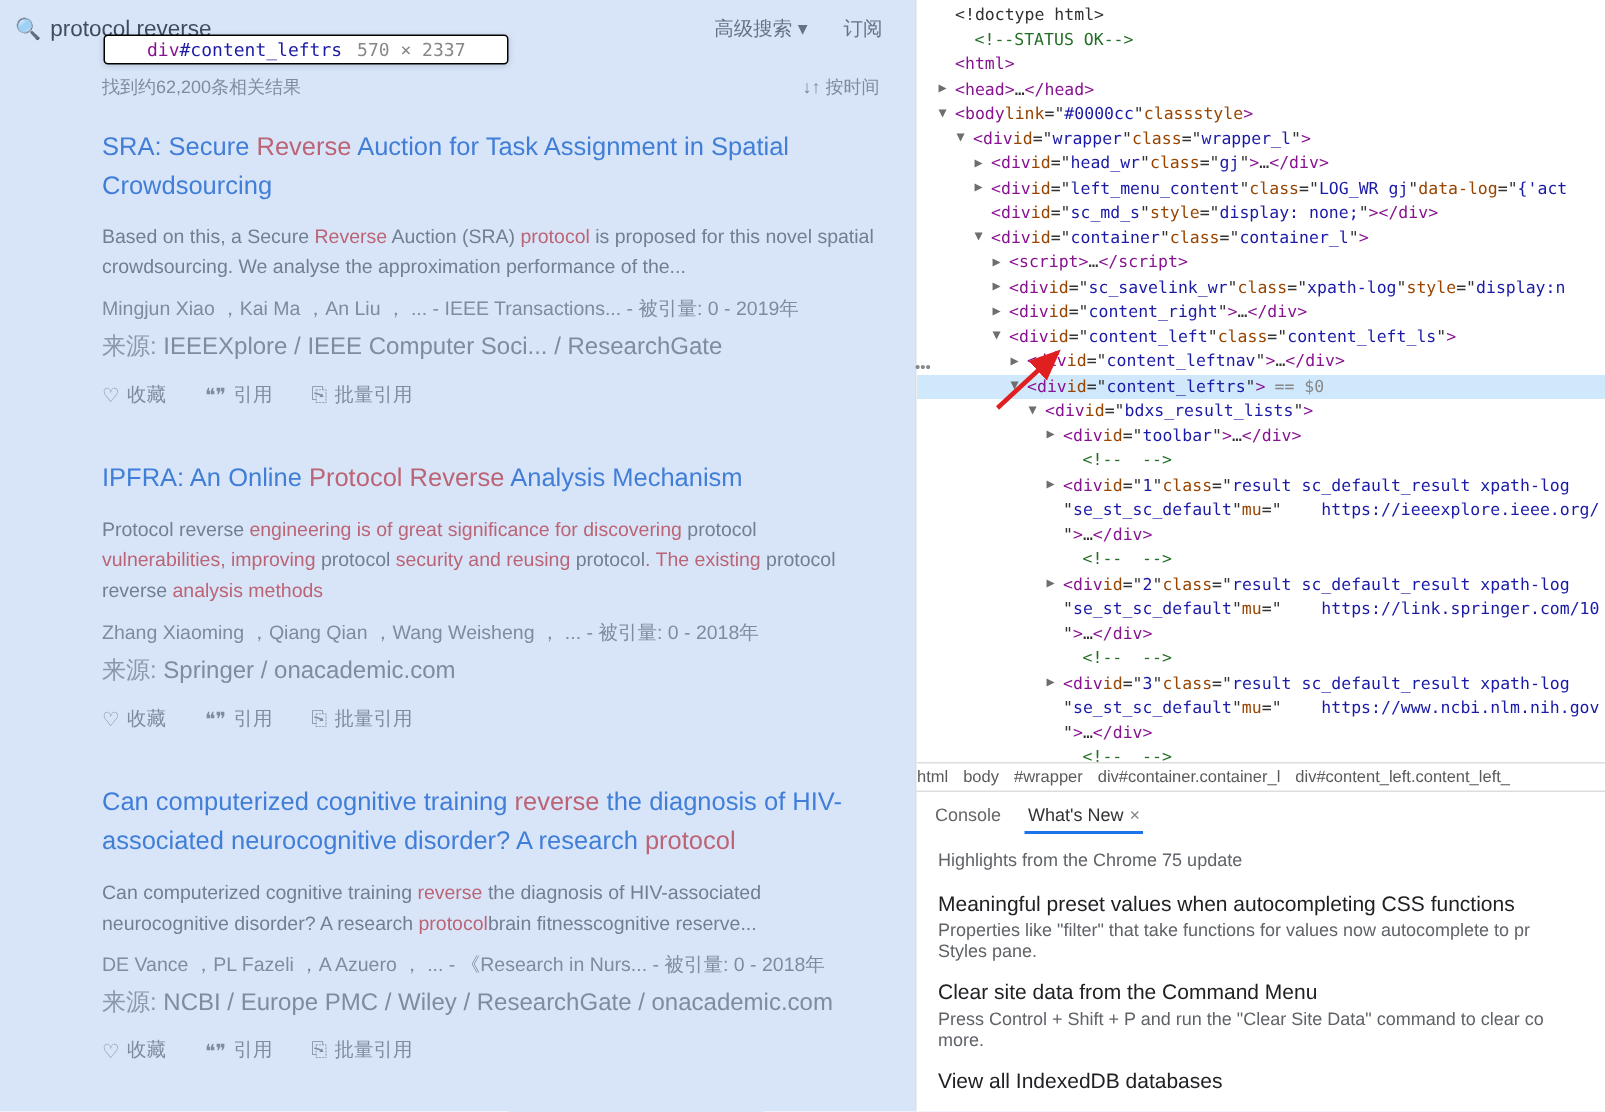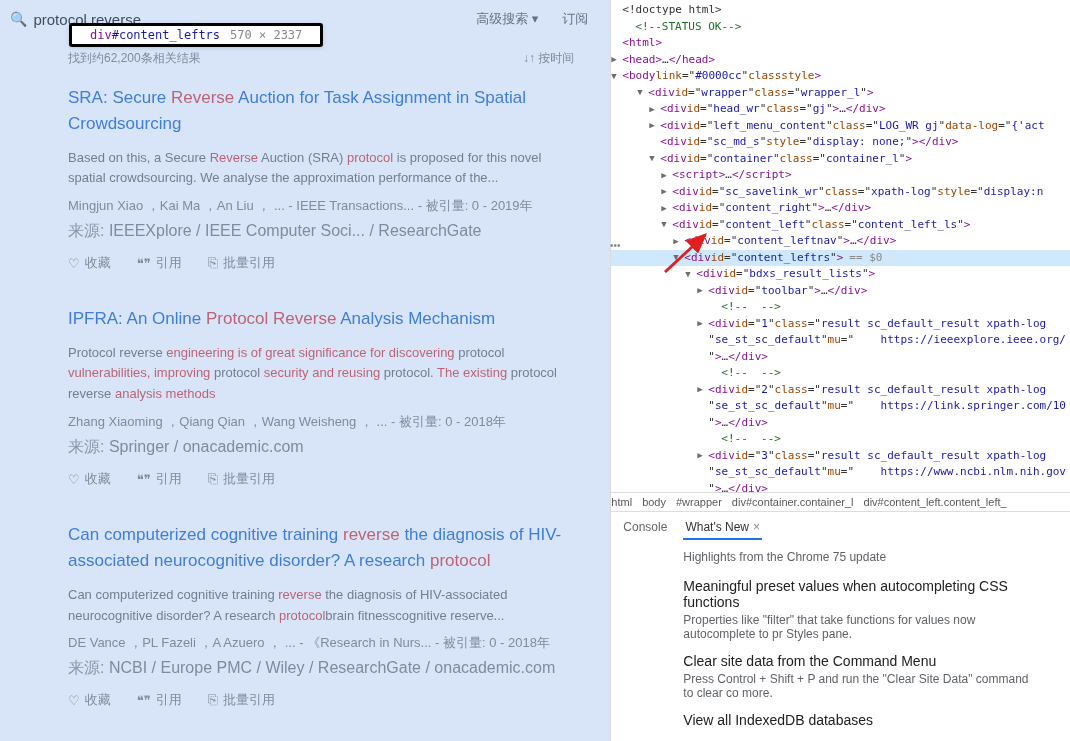--- a/index.html
+++ b/index.html
@@ -5,41 +5,41 @@
 * { margin: 0; padding: 0; box-sizing: border-box; }
 body { font-family: Arial, "Microsoft YaHei", sans-serif; font-size: 13px; color: #333; overflow: hidden; }
 .container { display: flex; width: 1070px; height: 741px; }
 .left-pane { width: 620px; height: 100%; position: relative; background: #fff; overflow: hidden; }
 .overlay { position: absolute; inset: 0; background: rgba(100,150,230,0.25); z-index: 50; pointer-events: none; }
 .search-bar { display: flex; align-items: center; padding: 0 10px; height: 38px; font-size: 14px; }
 .search-icon { margin-right: 6px; color: #888; }
 .search-input { flex: 1; border: none; outline: none; font-size: 15px; color: #333; background: transparent; }
 .adv-search { color: #666; font-size: 13px; padding: 0 12px; }
 .subscribe { color: #666; font-size: 13px; padding: 0 12px; }
-.tooltip { position: absolute; top: 23px; left: 69px; background: #fff; border: 3px solid #000000; border-radius: 3px; padding: 2px 18px; font-size: 12px; font-family: Consolas, monospace; box-shadow: 0 1px 4px rgba(0,0,0,0.15); z-index: 100; display: flex; align-items: center; gap: 10px; }
+.tooltip { position: absolute; top: 23px; left: 69px; background: #fff; border: 1px solid #000000; border-radius: 3px; padding: 2px 28px; font-size: 12px; font-family: Consolas, monospace; box-shadow: 0 1px 4px rgba(0,0,0,0.15); z-index: 100; display: flex; align-items: center; gap: 10px; }
 .tooltip .tag { color: #881391; }
 .tooltip .hash { color: #1a1aa6; }
 .tooltip .dim { color: #888; }
-.results-area { padding: 12px 36px 0 68px; }
+.results-area { padding: 12px 24px 0 68px; }
 .results-header { display: flex; justify-content: space-between; color: #888; font-size: 12px; margin-bottom: 18px; }
 .result { margin-bottom: 34px; }
 .result-title { color: #3476d2; font-size: 17px; line-height: 1.55; margin-bottom: 10px; }
 .result-title .hl { color: #d9534f; }
 .result-snippet { color: #777; font-size: 13px; line-height: 1.6; margin-bottom: 8px; }
 .result-snippet .hl { color: #d9534f; }
 .result-meta { color: #888; font-size: 13px; margin-bottom: 6px; }
 .result-source { color: #888; font-size: 16px; margin-bottom: 12px; }
 .result-source .lbl { color: #999; }
 .result-actions { display: flex; gap: 26px; align-items: center; }
 .action-btn { color: #888; font-size: 13px; display: flex; align-items: center; gap: 5px; }
 .action-btn .ico { font-size: 13px; }
 .right-pane { flex: 1; display: flex; flex-direction: column; border-left: 1px solid #ddd; background: #fff; }
 .devtools-src { flex: 1; overflow: auto; font-family: Consolas, monospace; font-size: 11px; line-height: 1.5; padding: 2px 0; white-space: nowrap; }
 .src-line { padding: 0 4px; display: flex; align-items: center; }
-.src-line.indent-1 { padding-left: 0; }
+.src-line.indent-1 { padding-left: 14px; }
 .src-line.indent-2 { padding-left: 26px; }
 .src-line.indent-3 { padding-left: 38px; }
 .src-line.indent-4 { padding-left: 50px; }
 .src-line.indent-5 { padding-left: 62px; }
 .src-line.indent-6 { padding-left: 74px; }
 .src-line.indent-7 { padding-left: 86px; }
 .src-line.selected { background: #cfe8fc; }
 .tri { display: inline-block; width: 10px; color: #6e6e6e; font-size: 9px; margin-right: 1px; }
 .p { color: #881391; }  
 .a { color: #994500; }  
@@ -48,21 +48,21 @@
 .t { color: #303030; }
 .sel-eq { color: #888; margin-left: 6px; }
 .arrow-svg { position: absolute; top: 227px; left: 655px; z-index: 200; pointer-events:none; }
 .crumbs { border-top: 1px solid #ddd; padding: 3px 0; font-size: 11px; color: #5a5a5a; white-space: nowrap; overflow: hidden; }
 .crumbs span { margin-right: 10px; }
 .bottom-panel { border-top: 1px solid #ddd; }
 .tabs { display: flex; padding: 4px 10px 0; gap: 14px; font-size: 12px; color: #666; }
 .tab { padding: 4px 2px; }
 .tab.active { color: #333; border-bottom: 2px solid #1a73e8; }
 .tab .close { margin-left: 4px; color: #888; }
-.whatsnew { padding: 10px 30px; font-size: 12px; color: #333; margin-left: 42px; }
+.whatsnew { padding: 10px 14px; font-size: 12px; color: #333; }
 .whatsnew .hline { color: #5f6368; margin-bottom: 14px; }
 .whatsnew h4 { font-size: 14px; font-weight: 400; color: #202124; margin-bottom: 3px; }
 .whatsnew p { color: #5f6368; font-size: 12px; margin-bottom: 12px; }
 .ellipsis-badge { position: absolute; left: 610px; top: 240px; color: #888; font-size: 10px; z-index: 60; }
 </style>
 </head>
 <body>
 
 <div class="container">
 

